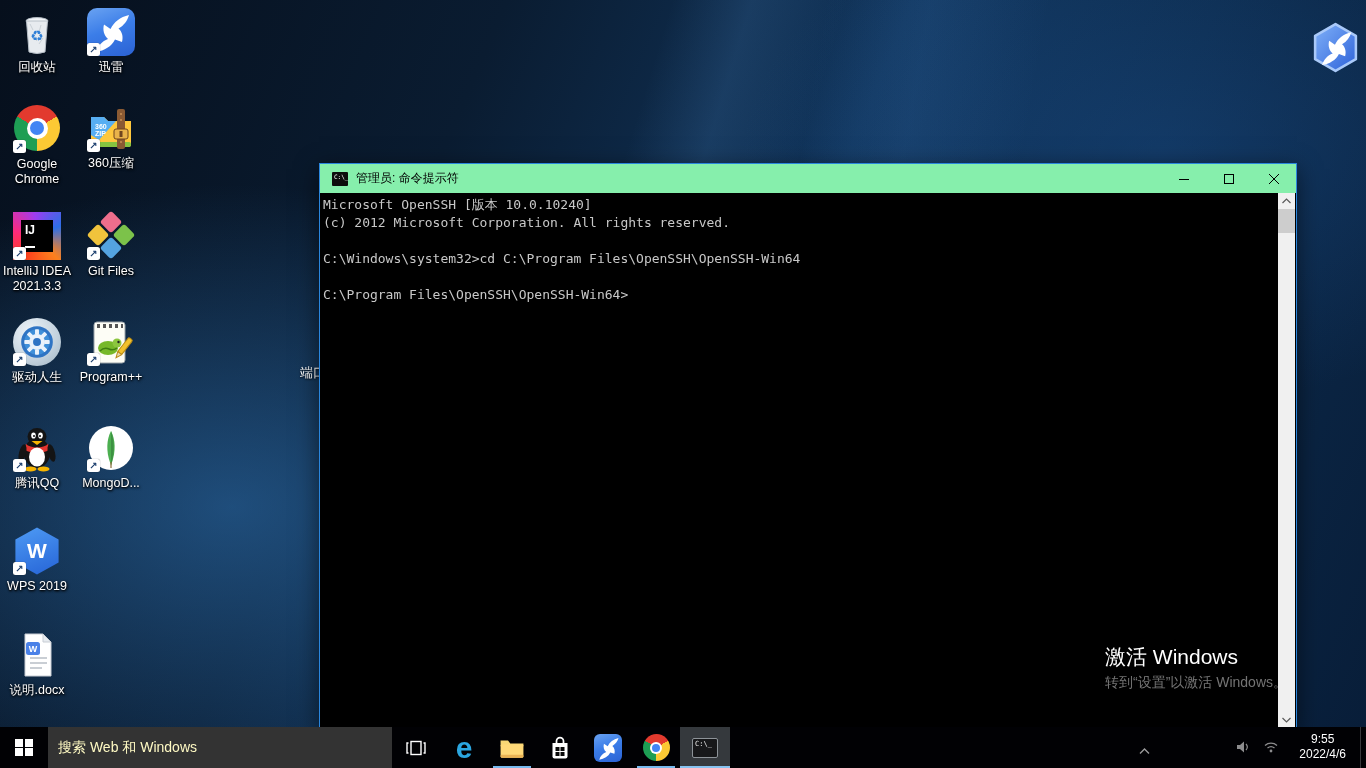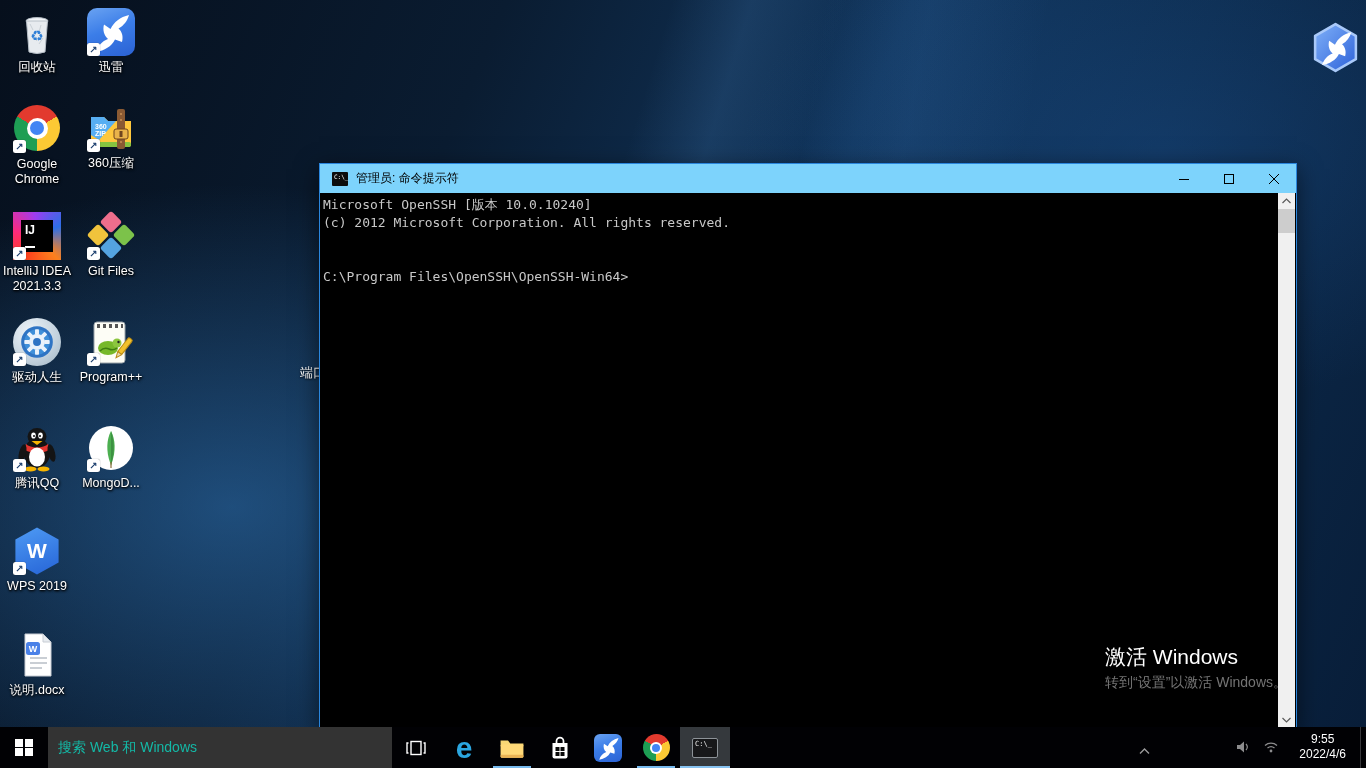--- a/index.html
+++ b/index.html
@@ -51,21 +51,21 @@
   
   .partial-text { position:absolute; left:300px; top:364px; color:#fff; font-size:13px;
     text-shadow:0 1px 2px #000; z-index:3; white-space:nowrap; }
 
   
   .float-thunder { position:absolute; left:1309px; top:21px; width:53px; height:53px; z-index:4; }
 
   
   .cmd-window { position:absolute; left:319px; top:163px; width:978px; height:566px;
     border:1px solid #2a86dd; background:#000; z-index:5; box-shadow:0 6px 22px rgba(0,0,0,.55); }
-  .cmd-titlebar { position:relative; height:29px; background:#7dd3fc; display:flex; align-items:center; }
+  .cmd-titlebar { position:relative; height:29px; background:#86efac; display:flex; align-items:center; }
   .cmdico { width:16px; height:14px; margin-left:12px; background:#0c0c0c; border-radius:1px;
     color:#fff; font-family:"DejaVu Sans Mono",monospace; font-size:6px; line-height:7px;
     padding:1px 0 0 2px; letter-spacing:0; }
   .cmd-title { margin-left:8px; font-size:12px; color:#000; }
   .caps { position:absolute; right:0; top:0; height:29px; display:flex; }
   .cap { width:45px; height:29px; display:flex; align-items:center; justify-content:center; cursor:pointer; }
   .console { position:absolute; left:1px; top:29px; right:1px; bottom:1px; background:#000; overflow:hidden; }
   .console-text { position:absolute; left:2px; top:3px; right:20px;
     font-family:"DejaVu Sans Mono","Liberation Mono",monospace; font-size:13px; color:#c8c8c8; }
   .console-line { height:18px; line-height:18px; white-space:pre; }
@@ -77,21 +77,21 @@
   .activate-wm .l2 { font-size:14px; line-height:20px; margin-top:3px; color:#747474; }
 
   
   .taskbar { position:absolute; left:0; right:0; bottom:0; height:41px; background:#010104; z-index:20; }
   .start-btn { position:absolute; left:0; top:0; width:48px; height:41px;
     display:flex; align-items:center; justify-content:center; cursor:pointer; }
   .winlogo { display:grid; grid-template-columns:8px 8px; grid-template-rows:8px 8px; gap:1.5px; }
   .winlogo span { background:#fff; }
   .search-box { position:absolute; left:48px; top:0; width:344px; height:41px; background:#333333;
     display:flex; align-items:center; cursor:text; }
-  .search-box span { margin-left:10px; font-size:14px; color:#14b8a6; }
+  .search-box span { margin-left:10px; font-size:14px; color:#fef9c3; }
   .tb-buttons { position:absolute; left:392px; top:0; height:41px; display:flex; }
   .tb-btn { position:relative; width:48px; height:41px; display:flex; align-items:center; justify-content:center; cursor:pointer; }
   .tb-btn.open::after { content:""; position:absolute; left:5px; right:5px; bottom:0; height:2px; background:#76b9ed; }
   .tb-btn.active { background:#35393d; width:50px; }
   .tb-btn.active::after { content:""; position:absolute; left:0; right:0; bottom:0; height:2px; background:#86c2f0; }
   .edge-e { font-size:30px; font-weight:700; color:#2ba6e0; line-height:30px; }
   .cmd-tb-icon { width:26px; height:20px; background:#17181a; border:1px solid #8d9398; border-radius:2px;
     font-family:"DejaVu Sans Mono",monospace; font-size:7px; line-height:8px; color:#e8e8e8; padding:1px 0 0 2px; }
 
   .tray-icons { position:absolute; top:14px; right:88px; display:flex; gap:14px; opacity:.55; }
@@ -327,20 +327,21 @@
               <line x1="10" y1="0" x2="0" y2="10" stroke="#000" stroke-width="1"></line>
             </svg>
         </div>
       </div>
     </div>
     <div class="console">
       <div class="console-text">
         <div class="console-line">Microsoft OpenSSH [版本 10.0.10240]</div>
         <div class="console-line">(c) 2012 Microsoft Corporation. All rights reserved.</div>
         <div class="console-line"></div>
+        <div class="console-line">C:\Windows\system32&gt;cd C:\Program Files\OpenSSH\OpenSSH-Win64</div>
         <div class="console-line"></div>
         <div class="console-line">C:\Program Files\OpenSSH\OpenSSH-Win64&gt;</div>
       </div>
       <div class="activate-wm">
         <div class="l1">激活 Windows</div>
         <div class="l2">转到“设置”以激活 Windows。</div>
       </div>
       <div class="scrollbar">
         <div class="sb-arrow" style="top:0">
           <svg width="9" height="6">

